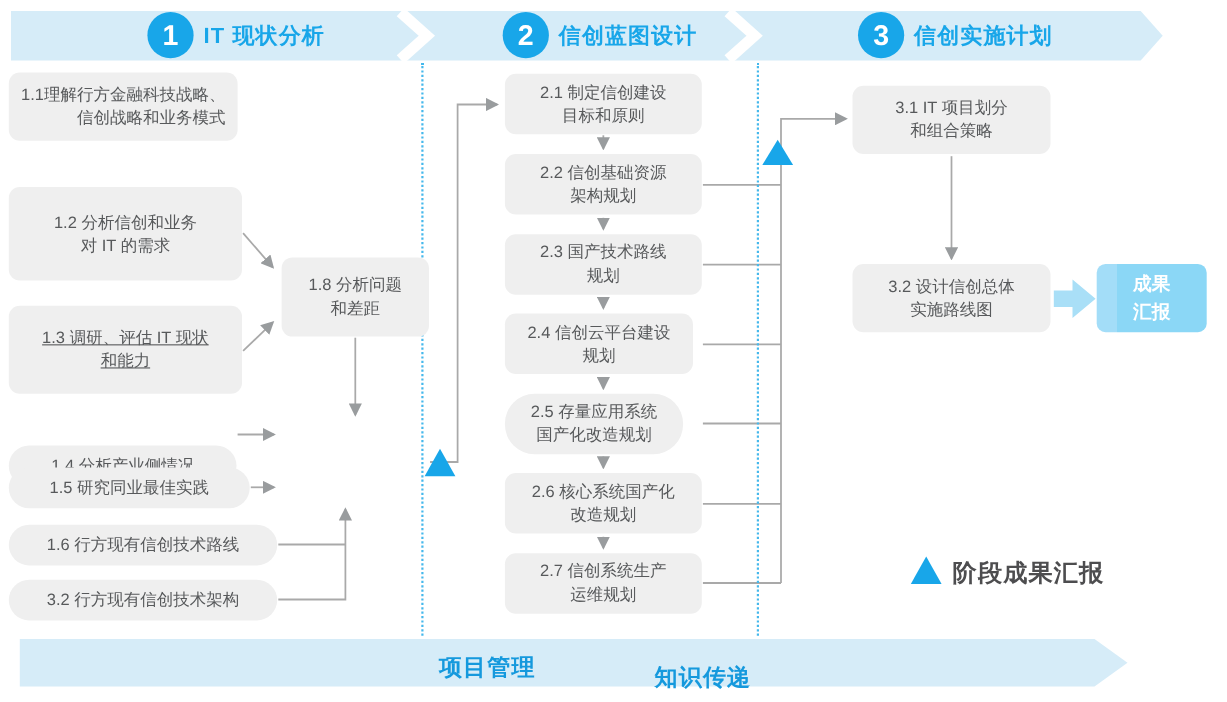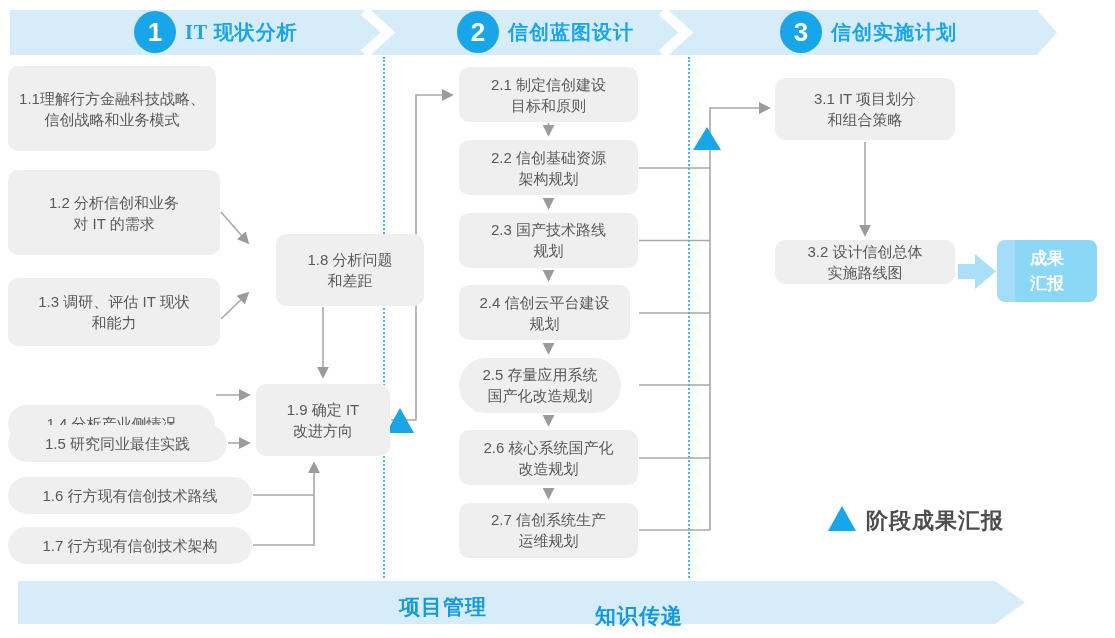--- a/index.html
+++ b/index.html
@@ -8,21 +8,21 @@
     font-family:"Liberation Sans","DejaVu Sans",sans-serif;
   }
   svg.layer{position:absolute;left:0;top:0;width:1115px;height:638px;}
   
   .phase-header{position:absolute;top:10px;height:44px;display:flex;align-items:center;gap:9px;}
   .phase-circle{
     width:42px;height:42px;border-radius:50%;background:#18A6E9;color:#fff;
     display:flex;align-items:center;justify-content:center;
     font-size:26px;font-weight:bold;
   }
-  .phase-title{color:#18A6E9;font-size:20px;font-weight:bold;letter-spacing:1px;font-family:Liberation Serif, serif;}
+  .phase-title{color:#18A6E9;font-size:20px;font-weight:bold;letter-spacing:1px;}
   
   .fbox{
     position:absolute;background:#EFEFEF;border-radius:10px;color:#57595B;
     display:flex;align-items:center;justify-content:center;text-align:center;
     font-size:15px;line-height:1.4;white-space:pre-line;padding:2px 6px;box-sizing:border-box;
   }
   .pill{border-radius:19px;}
   
   .dotline{position:absolute;top:57px;height:521px;width:0;border-left:2px dotted #45B8EC;}
   
@@ -105,53 +105,51 @@
     <div class="phase-title">信创蓝图设计</div>
   </div>
   <div class="phase-header" style="left:780px;">
     <div class="phase-circle">3</div>
     <div class="phase-title">信创实施计划</div>
   </div>
 
   <div class="dotline" style="left:383px;"></div>
   <div class="dotline" style="left:688px;"></div>
 
-  <div class="fbox" style="left:8px;top:66px;width:208px;height:85px;">1.1理解行方金融科技战略、
+  <div class="fbox" style="left:8px;top:66px;width:208px;height:62px;text-align:right;">1.1理解行方金融科技战略、
 信创战略和业务模式</div>
   <div class="fbox" style="left:8px;top:170px;width:212px;height:85px;">1.2 分析信创和业务
 对 IT 的需求</div>
-  <div class="fbox" style="left:8px;top:278px;width:212px;height:68px;">1.3 调研、评估 IT 现状
+  <div class="fbox" style="left:8px;top:278px;width:212px;height:80px;text-decoration:underline;">1.3 调研、评估 IT 现状
 和能力</div>
   <div class="fbox pill" style="left:8px;top:377px;width:207px;height:37px;margin-top:28px;">1.4 分析产业侧情况</div>
   <div class="fbox pill" style="left:8px;top:425px;width:219px;height:37px;">1.5 研究同业最佳实践</div>
   <div class="fbox pill" style="left:8px;top:477px;width:244px;height:37px;">1.6 行方现有信创技术路线</div>
-  <div class="fbox pill" style="left:8px;top:527px;width:244px;height:37px;">1.7 行方现有信创技术架构</div>
-  <div class="fbox" style="left:256px;top:234px;width:148px;height:72px;margin-left:20px;">1.8 分析问题
+  <div class="fbox pill" style="left:8px;top:527px;width:244px;height:37px;">3.2 行方现有信创技术架构</div>
+  <div class="fbox" style="left:256px;top:234px;width:134px;height:72px;">1.8 分析问题
 和差距</div>
-  <div class="fbox" style="left:256px;top:384px;width:134px;height:72px;">1.9 确定 IT
-改进方向</div>
 
   <div class="fbox" style="left:459px;top:67px;width:179px;height:55px;">2.1 制定信创建设
 目标和原则</div>
   <div class="fbox" style="left:459px;top:140px;width:179px;height:55px;">2.2 信创基础资源
 架构规划</div>
   <div class="fbox" style="left:459px;top:212.5px;width:179px;height:55px;">2.3 国产技术路线
 规划</div>
   <div class="fbox" style="left:459px;top:285px;width:171px;height:55px;">2.4 信创云平台建设
 规划</div>
   <div class="fbox" style="left:459px;top:357.5px;width:162px;height:55px;border-radius:27px;">2.5 存量应用系统
 国产化改造规划</div>
   <div class="fbox" style="left:459px;top:430px;width:179px;height:55px;">2.6 核心系统国产化
 改造规划</div>
   <div class="fbox" style="left:459px;top:502.5px;width:179px;height:55px;">2.7 信创系统生产
 运维规划</div>
 
   <div class="fbox" style="left:775px;top:78px;width:180px;height:62px;">3.1 IT 项目划分
 和组合策略</div>
-  <div class="fbox" style="left:775px;top:240px;width:180px;height:44px;">3.2 设计信创总体
+  <div class="fbox" style="left:775px;top:240px;width:180px;height:62px;">3.2 设计信创总体
 实施路线图</div>
   <div class="result-box">成果
 汇报</div>
 
   <div class="legend">阶段成果汇报</div>
 
   <div class="ribbon-label" style="left:399px;top:593px;">项目管理</div>
   <div class="ribbon-label" style="left:595px;top:602px;">知识传递</div>
 
 </div>

